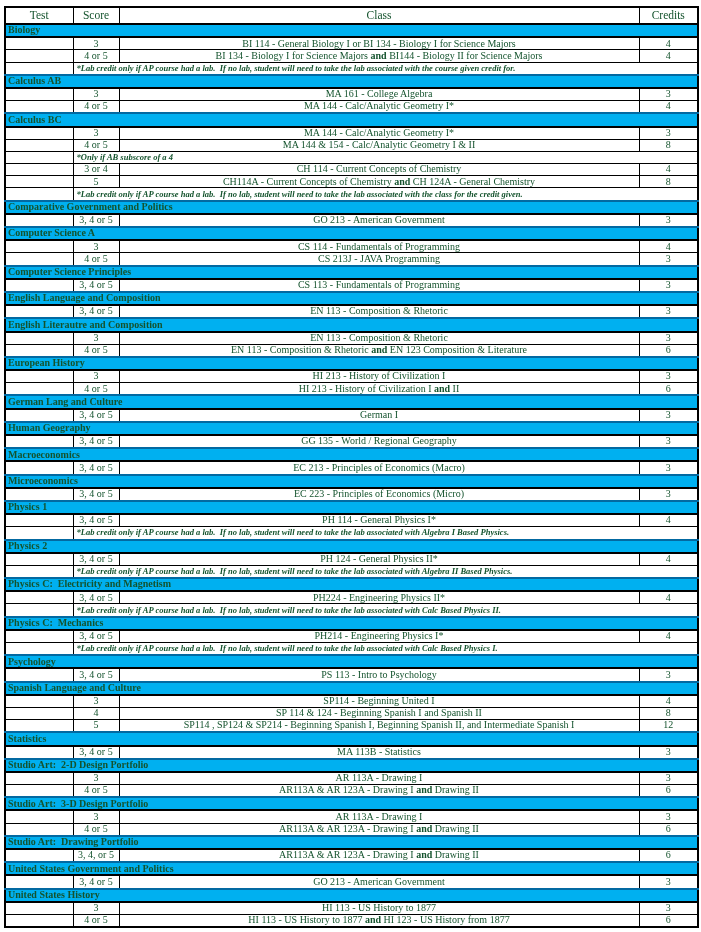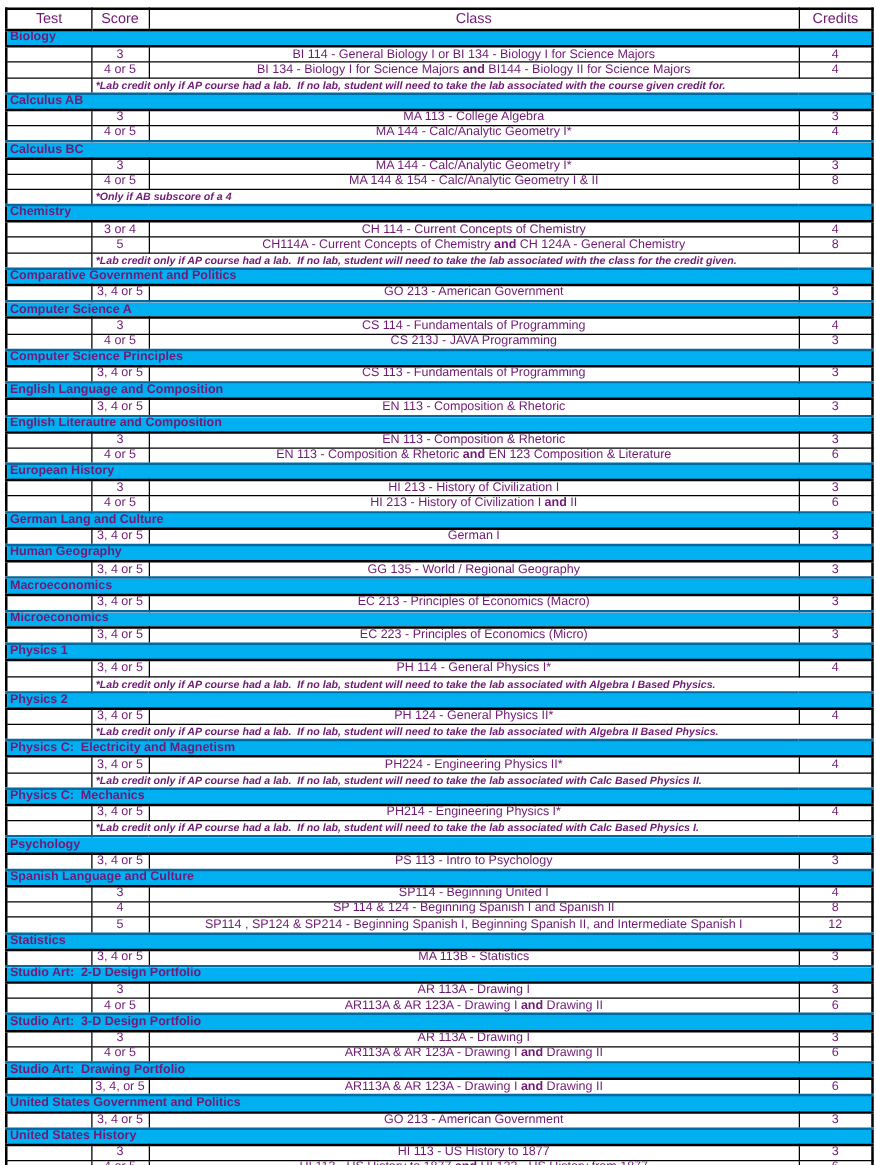--- a/index.html
+++ b/index.html
@@ -1,17 +1,17 @@
 <!DOCTYPE html>
 <html><head>
 <meta charset="utf-8">
 <style>
   html,body{margin:0;padding:0;background:#ffffff;}
   .page{position:relative;width:701px;height:932px;background:#ffffff;overflow:hidden;
-        font-family:Liberation Sans, sans-serif;color:#701a75;}
+        font-family:Liberation Serif, serif;color:#14532d;}
   table.ap{position:absolute;left:4px;top:6px;width:693px;border-collapse:collapse;
            table-layout:fixed;border:2px solid #000;background:#fff;}
   th,td{border:1px solid #000;padding:0 2px;font-size:10px;line-height:1.05;
         white-space:nowrap;overflow:hidden;vertical-align:middle;height:11.2px;}
   thead th{height:15px;font-size:11.5px;font-weight:400;text-align:center;
            border-bottom:2px solid #000;background:#fff;}
   td.section-cell{background:#00B0F0;font-weight:700;font-size:10px;text-align:left;
                   border-top:2px solid #0369a1;border-bottom:2px solid #000;white-space:pre;}
   td.test-cell{background:#fff;}
   td.score-cell{text-align:center;overflow:visible;}
@@ -58,21 +58,21 @@
         <tr>
           <td class="test-cell"></td>
           <td class="note-cell" colspan="3">*Lab credit only if AP course had a lab.  If no lab, student will need to take the lab associated with the course given credit for.</td>
         </tr>
         <tr>
           <td class="section-cell" colspan="4">Calculus AB</td>
         </tr>
         <tr>
           <td class="test-cell"></td>
           <td class="score-cell">3</td>
-          <td class="class-cell">MA 113 - College Algebra</td>
+          <td class="class-cell">MA 161 - College Algebra</td>
           <td class="credits-cell">3</td>
         </tr>
         <tr>
           <td class="test-cell"></td>
           <td class="score-cell">4 or 5</td>
           <td class="class-cell">MA 144 - Calc/Analytic Geometry I*</td>
           <td class="credits-cell">4</td>
         </tr>
         <tr>
           <td class="section-cell" colspan="4">Calculus BC</td>
@@ -85,23 +85,20 @@
         </tr>
         <tr>
           <td class="test-cell"></td>
           <td class="score-cell">4 or 5</td>
           <td class="class-cell">MA 144 &amp; 154 - Calc/Analytic Geometry I &amp; II</td>
           <td class="credits-cell">8</td>
         </tr>
         <tr>
           <td class="test-cell"></td>
           <td class="note-cell" colspan="3">*Only if AB subscore of a 4</td>
-        </tr>
-        <tr>
-          <td class="section-cell" colspan="4">Chemistry</td>
         </tr>
         <tr>
           <td class="test-cell"></td>
           <td class="score-cell">3 or 4</td>
           <td class="class-cell">CH 114 - Current Concepts of Chemistry</td>
           <td class="credits-cell">4</td>
         </tr>
         <tr>
           <td class="test-cell"></td>
           <td class="score-cell">5</td>

